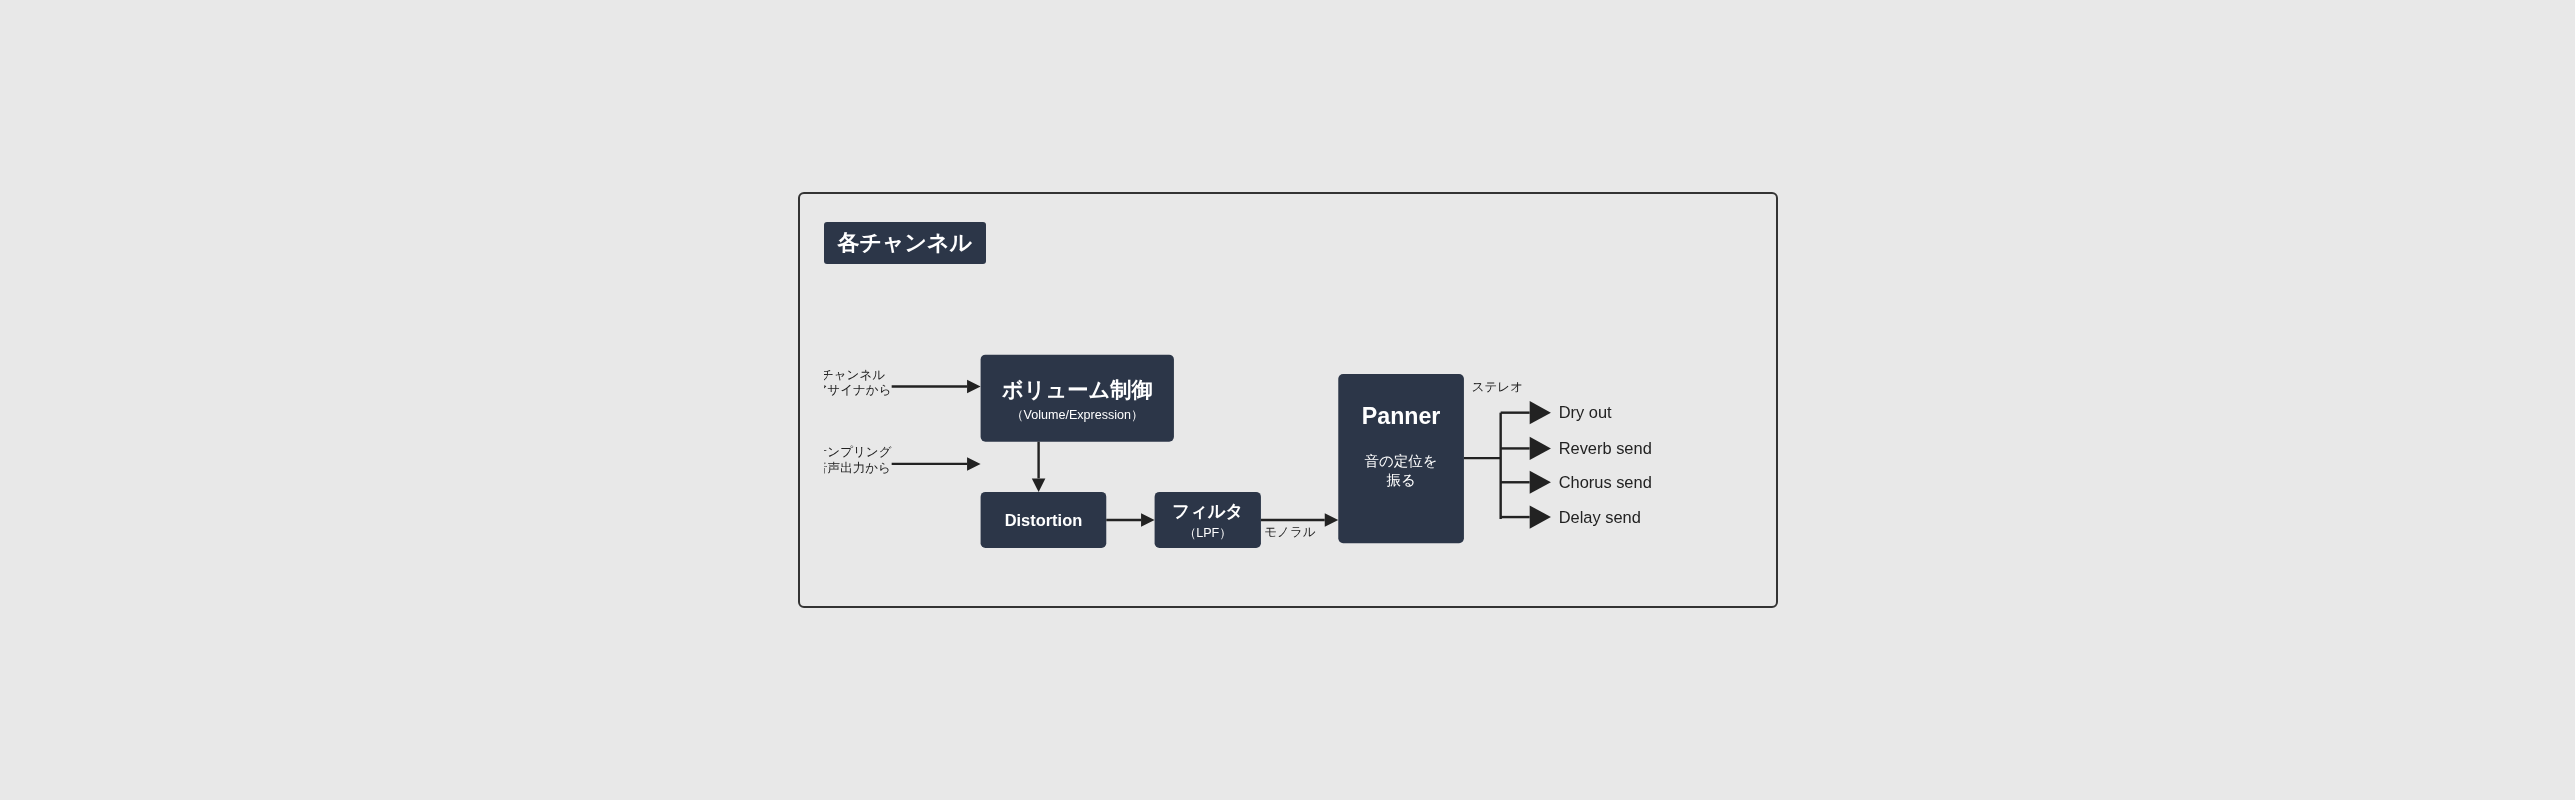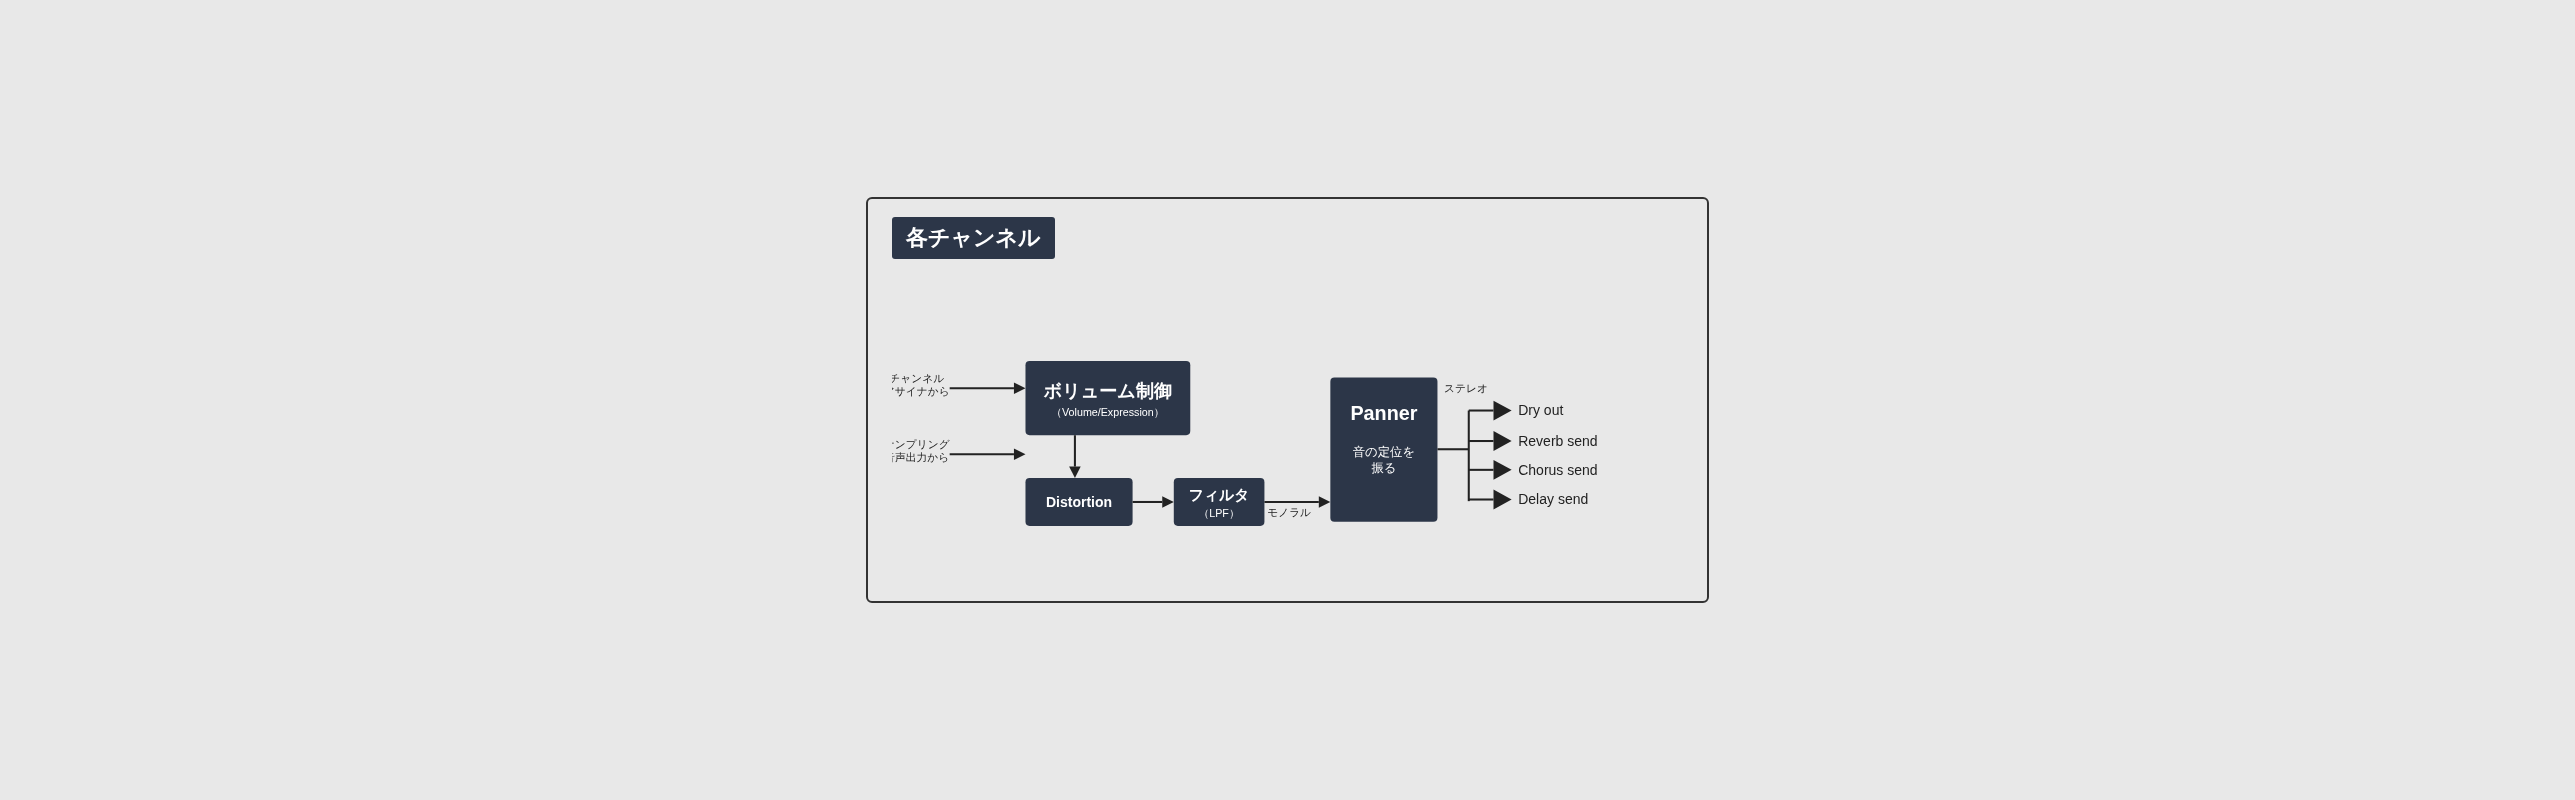--- a/index.html
+++ b/index.html
@@ -10,22 +10,22 @@
       align-items: center;
       justify-content: center;
       min-height: 100vh;
       font-family: 'Helvetica Neue', Arial, sans-serif;
     }
 
     .diagram-container {
       background: #e8e8e8;
       border: 2.5px solid #333;
       border-radius: 6px;
-      width: 843px;
-      padding: 18px 24px 24px 24px;
+      width: 980px;
+      padding: 28px 24px 24px 24px;
       position: relative;
     }
 
     .title-box {
       background: #2c3648;
       color: #fff;
       font-size: 22px;
       font-weight: bold;
       padding: 6px 14px;
       display: inline-block;

